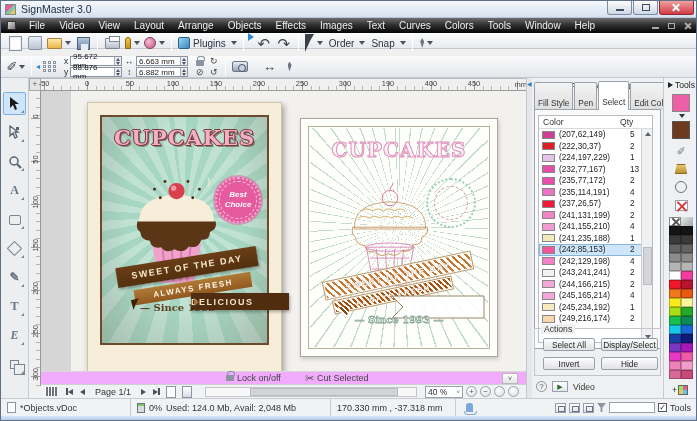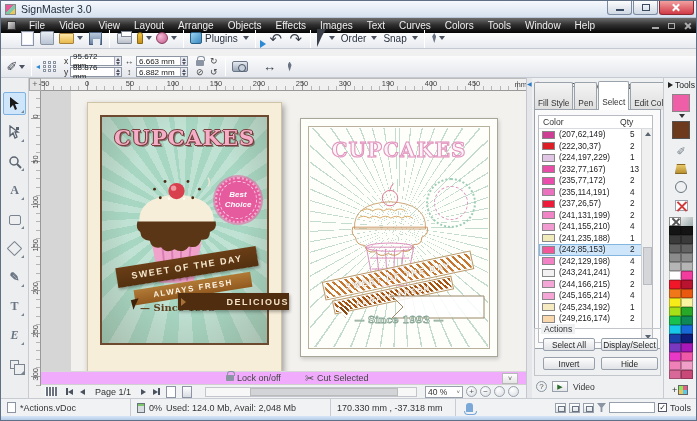--- a/index.html
+++ b/index.html
@@ -28,21 +28,21 @@
 .mi{padding:0 7px;font-size:10px;line-height:15px;cursor:default}
 .menubar-right{position:absolute;right:4px;top:0;height:15px;display:flex;align-items:center;gap:7px}
 .mwb{width:9px;height:8px;position:relative;opacity:.8}
 .mwb .b1{position:absolute;left:1px;bottom:1px;width:7px;height:1.5px;background:#ccc}
 .mwb .b2{position:absolute;inset:1px;border:1px solid #ccc}
 .mwb .x1,.mwb .x2{position:absolute;left:4px;top:0;width:1.5px;height:8px;background:#ccc}
 .mwb .x1{transform:rotate(45deg)}.mwb .x2{transform:rotate(-45deg)}
 
 
 .toolbar1{position:absolute;left:0;top:32px;width:100%;height:16px;
- background:linear-gradient(#fdfdfd,#e7eaef);border-bottom:1px solid #c4c9d2;display:flex;align-items:flex-end;padding-left:16px}
+ background:linear-gradient(#fdfdfd,#e7eaef);border-bottom:1px solid #c4c9d2;display:flex;align-items:flex-start;padding-left:4px}
 .toolbar2{position:absolute;left:0;top:55px;width:100%;height:22px;
  background:linear-gradient(#fbfbfc,#e4e7ec);border-bottom:1px solid #c4c9d2;display:flex;align-items:center;padding-left:4px}
 .tsep{width:1px;height:18px;background:#c2c7d0;border-right:1px solid #fff;margin:0 4px}
 .tbtn{height:20px;min-width:20px;display:flex;align-items:center;justify-content:center;gap:1px;padding:0 2px;border-radius:2px}
 .ic{display:inline-block;position:relative}
 .ic-doc{width:13px;height:15px;background:#fff;border:1px solid #8a94a2;box-shadow:inset 0 0 0 1px #eef}
 .ic-book{width:14px;height:14px;background:linear-gradient(#e8edf4,#b9c4d4);border:1px solid #8a94a2;border-radius:2px 0 0 2px}
 .ic-folder{width:15px;height:11px;background:linear-gradient(#ffe9a8,#e8b84a);border:1px solid #a8823a;border-radius:1px}
 .ic-save{width:13px;height:13px;background:linear-gradient(#b9c9dd,#6d84a4);border:1px solid #4a5f7d}
 .ic-save:after{content:"";position:absolute;left:3px;top:6px;width:7px;height:6px;background:#e8edf4}
@@ -109,21 +109,21 @@
 .ptitle{position:absolute;left:0;right:0;top:8px;text-align:center;font-family:"DejaVu Serif",serif;font-weight:bold;font-size:21px;letter-spacing:1px;color:#f4aec8;
  text-shadow:1px 0 #7a3c3c,-1px 0 #7a3c3c,0 1px #7a3c3c,0 -1px #7a3c3c,1px 1px #7a3c3c,2px 2px 0 rgba(90,40,40,.5)}
 .cupcake{position:absolute;left:22px;top:44px;width:105px;height:125px}
 .badge{position:absolute;right:6px;top:60px;width:46px;height:46px;border-radius:50%;background:#e65a9e;border:2px dotted #f4aacd;outline:1px dashed #f8d0e4;outline-offset:-5px;
  display:flex;flex-direction:column;align-items:center;justify-content:center;color:#fff;font-style:italic;font-weight:bold;font-size:8px;line-height:1.2;box-shadow:0 0 0 2px rgba(230,90,158,.55)}
 .ribbon1{position:absolute;left:14px;top:140px;width:142px;height:20px;background:linear-gradient(#6a3e17,#53300f);transform:rotate(-9deg);
  display:flex;align-items:center;justify-content:center;color:#f6e7cd;font-weight:bold;font-size:9px;letter-spacing:1.5px;box-shadow:1px 2px 3px rgba(0,0,0,.3)}
 .ribbon2{position:absolute;left:32px;top:164px;width:118px;height:15px;background:linear-gradient(#b07a36,#92591f);transform:rotate(-9deg);
  display:flex;align-items:center;justify-content:center;color:#fdf3e2;font-weight:bold;font-size:8px;letter-spacing:1.5px}
 .fold{position:absolute;left:30px;top:182px;width:0;height:0;border-left:8px solid #3f2008;border-bottom:10px solid transparent;transform:rotate(-15deg)}
-.bannerD{position:absolute;right:-8px;top:190px;width:111px;height:17px;background:#4f2d0e;display:flex;align-items:center;justify-content:flex-end;color:#f3e2c8;font-weight:bold;font-size:9px;letter-spacing:1.5px;box-shadow:1px 2px 3px rgba(0,0,0,.3)}
+.bannerD{position:absolute;right:-8px;top:190px;width:98px;height:17px;background:#4f2d0e;display:flex;align-items:center;justify-content:flex-start;color:#f3e2c8;font-weight:bold;font-size:9px;letter-spacing:1.5px;box-shadow:1px 2px 3px rgba(0,0,0,.3)}
 .bannerD:before{content:"";position:absolute;left:3px;width:0;height:0;border-top:4px solid transparent;border-bottom:4px solid transparent;border-left:5px solid #a8713a}
 .since{position:absolute;left:0;right:0;bottom:30px;text-align:center;font-family:"DejaVu Serif",serif;font-weight:bold;font-size:10px;color:#5d3f1e}
 
 
 .posterR{position:absolute;left:259px;top:27px;width:198px;height:239px;background:#fefefb;border:1px solid #a8a698;box-shadow:1px 2px 4px rgba(0,0,0,.18)}
 .rframe{position:absolute;inset:7px;border:1px solid #b8b09a}
 .rcontent{position:absolute;inset:9px;overflow:hidden;
  background:repeating-conic-gradient(from 0deg at 50% 45%,#c3dccd 0deg .7deg,rgba(255,255,255,0) .7deg 6.5deg)}
 .ptitleO{position:absolute;left:0;right:0;top:10px;text-align:center;font-family:"DejaVu Serif",serif;font-weight:bold;font-size:20px;letter-spacing:1px;
  color:#fdf4f8;-webkit-text-stroke:1px #e192bd;text-shadow:0 0 1px #e8a8c8}
@@ -847,21 +847,21 @@
     </div>
     <div class="indrow" style="top:342px">
       <span>↕</span>
 
     </div>
   </div>
 
   <div class="statusbar">
     <div class="seg" style="width:130px">
       <span class="ic-docS"></span>
-      <span>*Actions.vDoc</span>
+      <span>*Objects.vDoc</span>
     </div>
     <div class="seg" style="width:200px">
       <span class="ic-mem"></span>
       <span>0%</span>
       <span>Used: 124.0 Mb, Avail: 2,048 Mb</span>
     </div>
     <div class="seg" style="width:125px">
       <span>170.330 mm , -37.318 mm</span>
     </div>
     <div class="seg" style="border-right:none">

